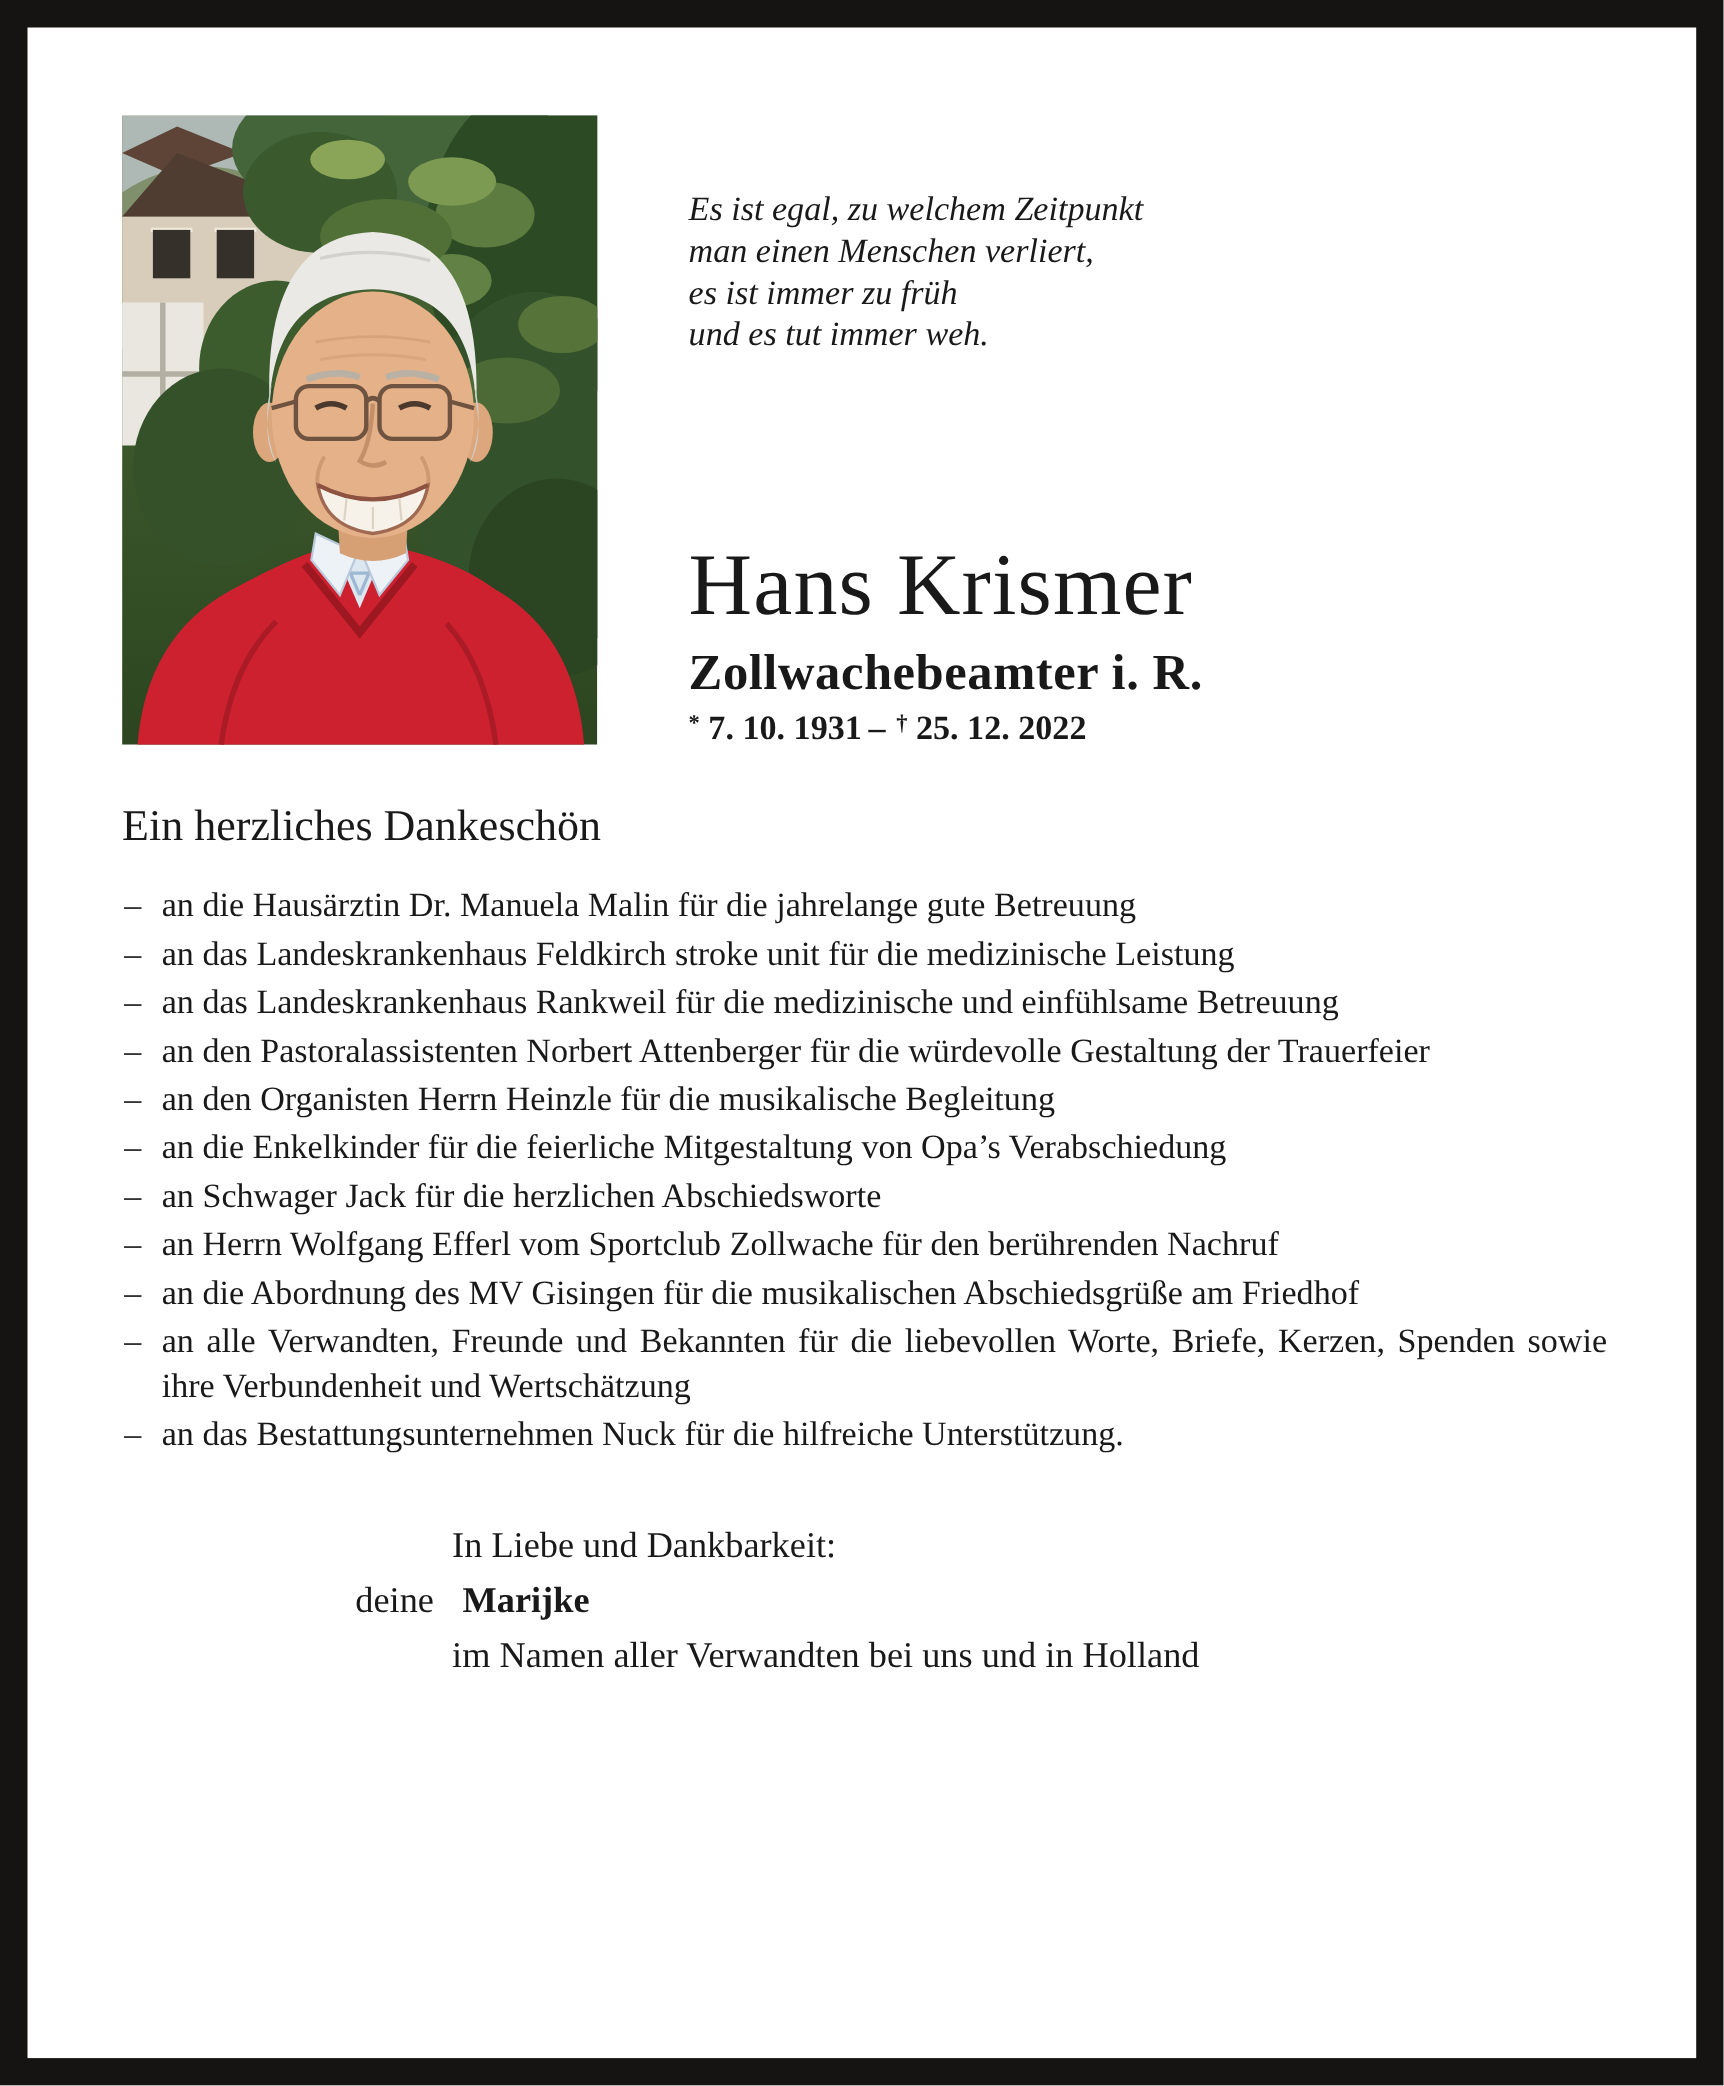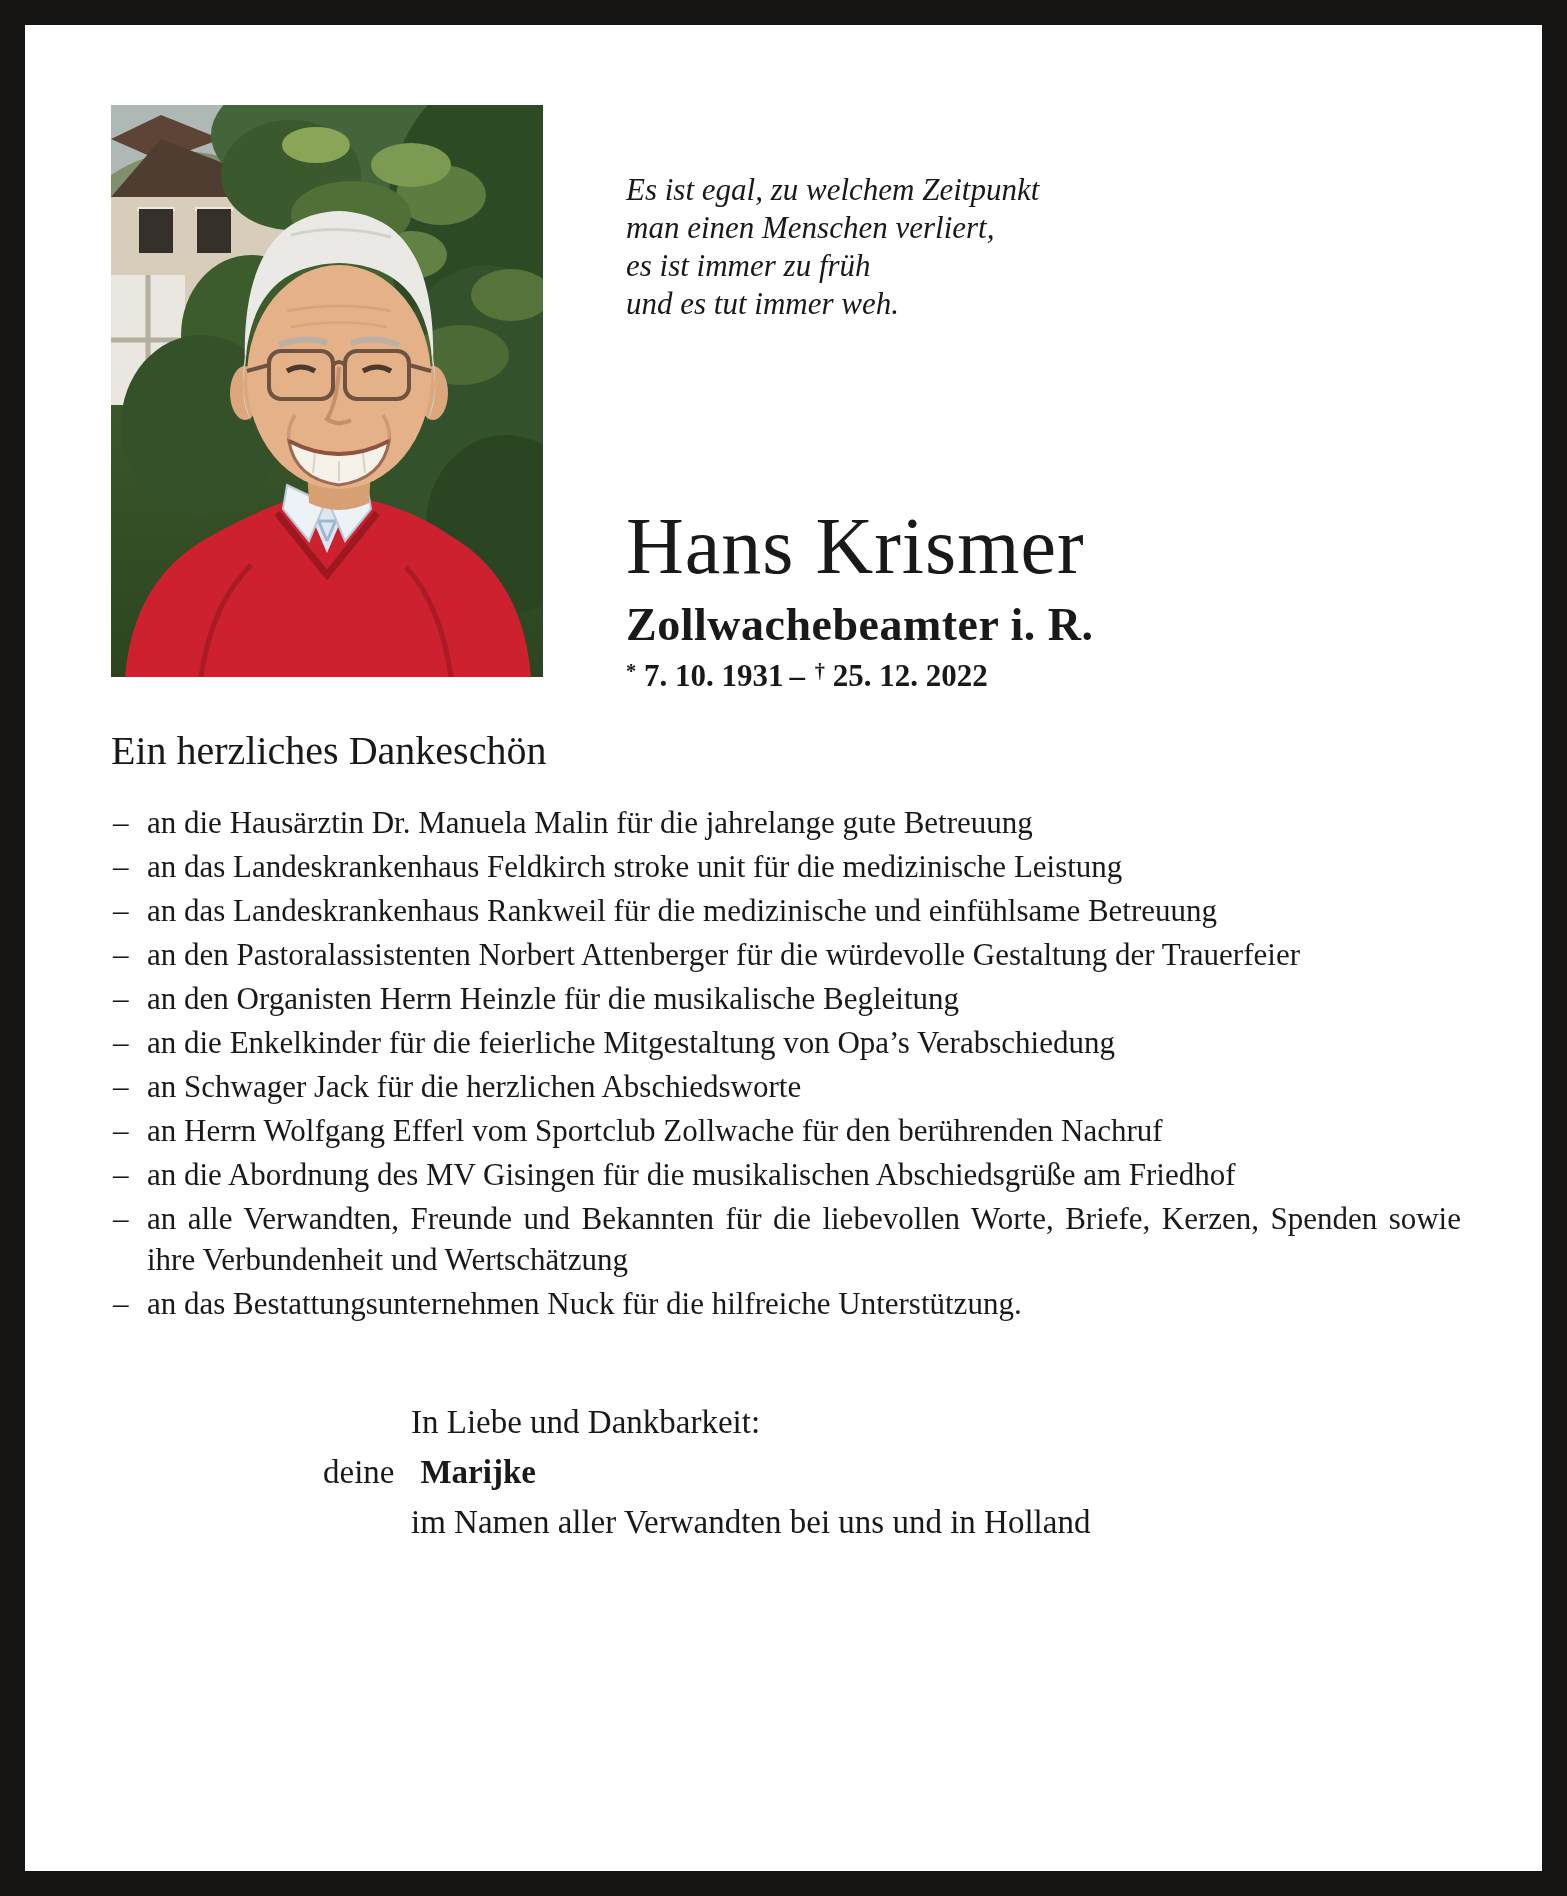--- a/index.html
+++ b/index.html
@@ -12,34 +12,34 @@
   .content { padding: 0 81px 0 86px; }
 
   .top { position: relative; height: 660px; }
   .photo { position: absolute; left: 0; top: 80px; width: 432px; height: 572px; display: block; }
 
   .quote {
     position: absolute; left: 515px; top: 146px;
     font-style: italic; font-size: 31px; line-height: 38px;
   }
 
-  .idblock { position: absolute; left: 515px; top: 480px; }
+  .idblock { position: absolute; left: 515px; top: 466px; }
   .name { font-size: 80px; line-height: 1.04; letter-spacing: 1px; }
   .profession { font-weight: bold; font-size: 46px; margin-top: 10px; letter-spacing: .5px; }
   .dates { font-weight: bold; font-size: 31px; margin-top: 7px; }
   .sup { font-size: 0.66em; vertical-align: 8px; }
   .dates .sep { margin: 0 2px 0 6px; }
 
   .heading { font-size: 40px; margin: 42px 0 28px 0; }
 
   ul.thanks { list-style: none; margin: 0; padding: 0; font-size: 31px; line-height: 41px; }
   ul.thanks li { position: relative; padding-left: 36px; text-align: justify; margin-bottom: 3px; }
   ul.thanks li::before { content: "–"; position: absolute; left: 2px; top: 0; }
 
-  .closing { font-size: 33px; line-height: 50px; margin-top: 73px; }
+  .closing { font-size: 33px; line-height: 50px; margin-top: 56px; }
   .c1, .c3 { margin-left: 300px; }
   .c2 { margin-left: 212px; }
   .c2 .sig-name { font-weight: bold; margin-left: 26px; }
 </style>
 </head>
 <body>
 
 <div class="page">
   <div class="content">
 

